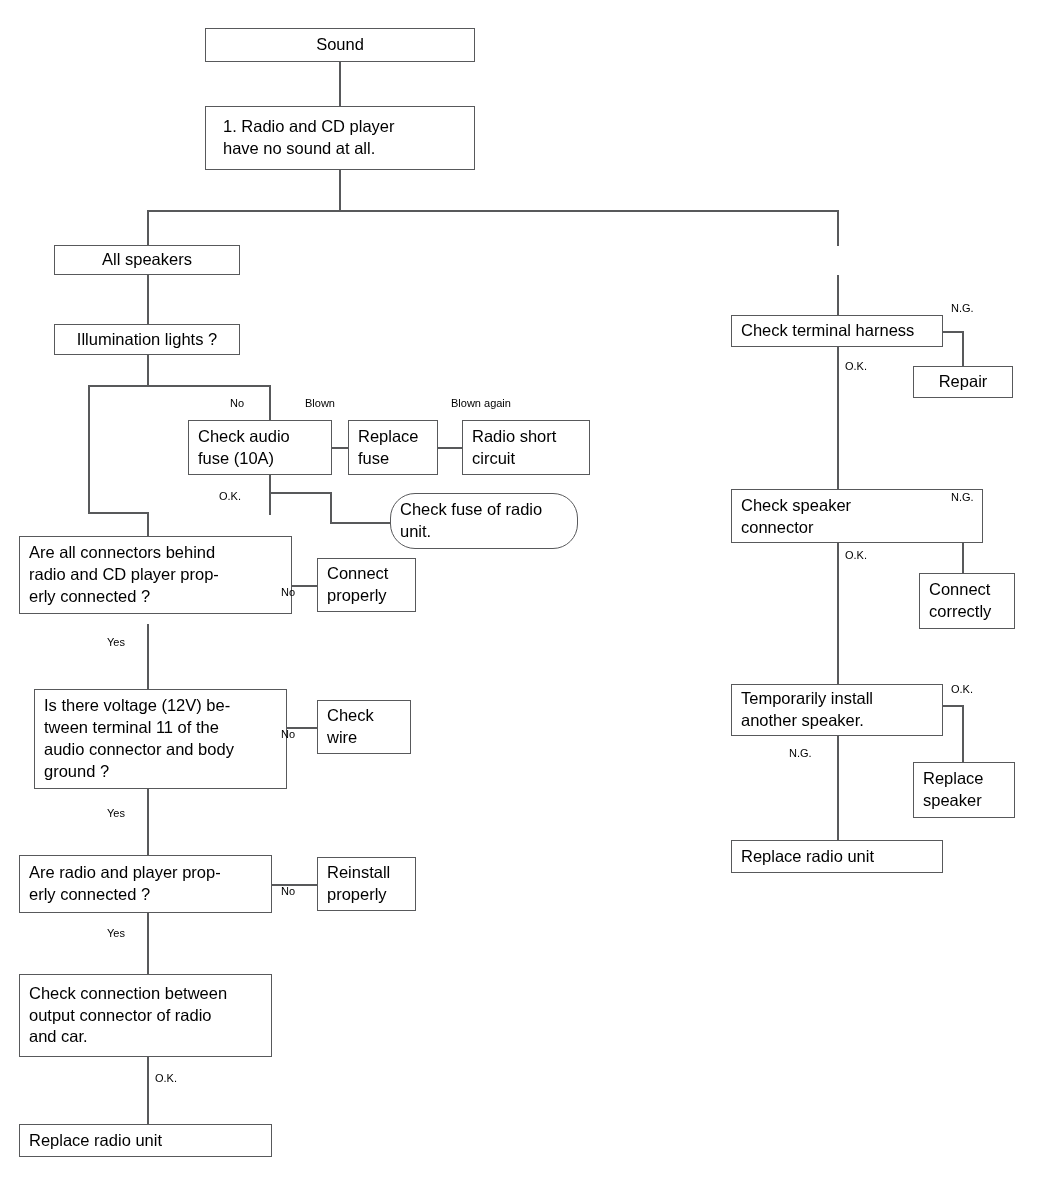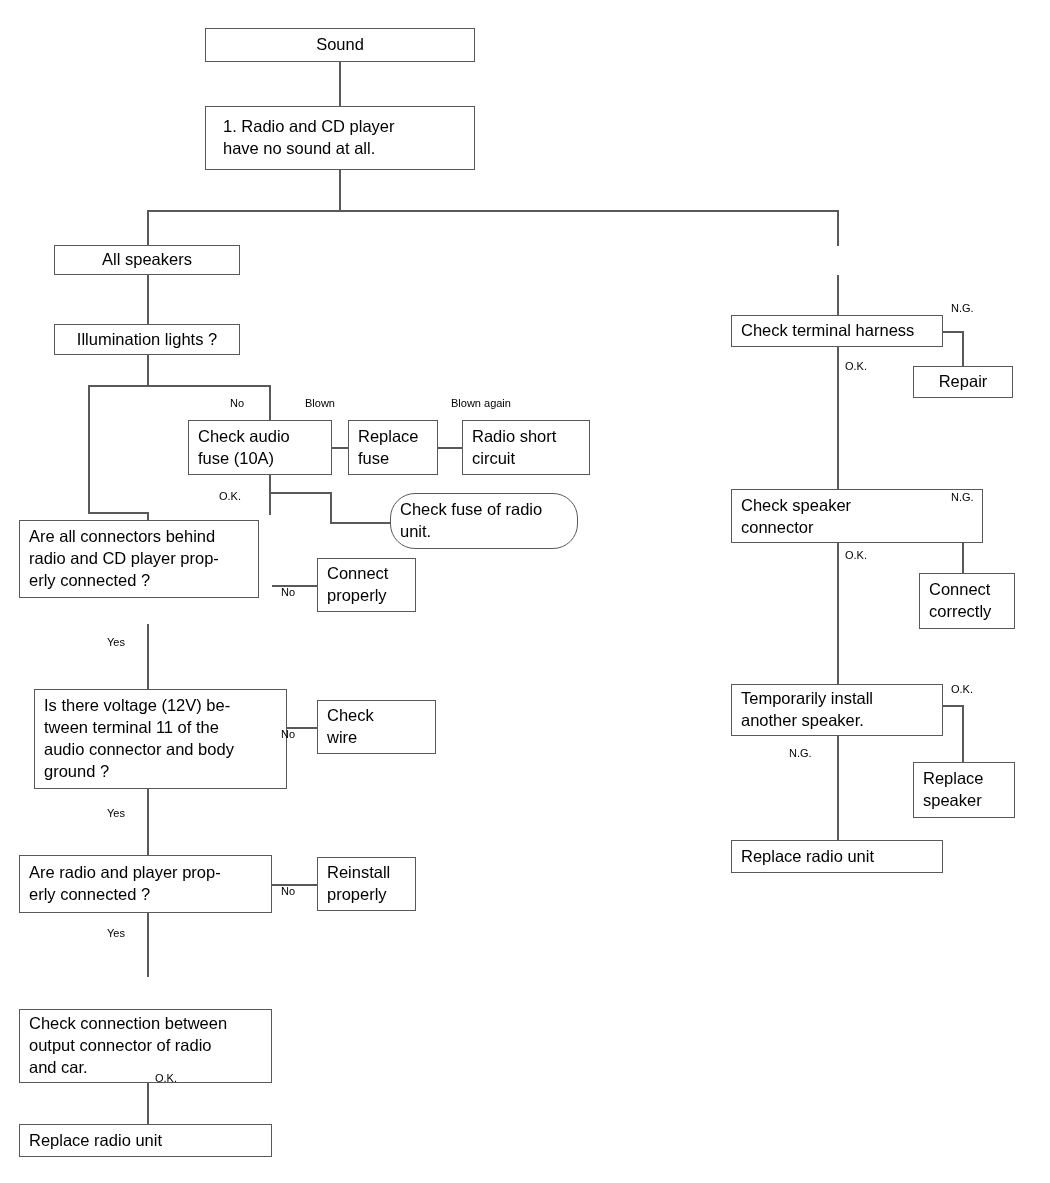--- a/index.html
+++ b/index.html
@@ -116,21 +116,21 @@
   <div class="line vline" style="left:330px; top:492px; height:31px;"></div>
   <div class="line hline" style="left:330px; top:522px; width:60px;"></div>
   <div class="lbl" style="left:219px; top:491px;">O.K.</div>
 
   <div class="box" style="left:390px; top:493px; width:188px; height:56px;border-radius:25px;">
     <span class="inner">Check fuse of radio
 unit.</span>
   </div>
 
   <div class="line vline" style="left:147px; top:512px; height:34px;"></div>
-  <div class="box" style="left:19px; top:520px; width:240px; height:78px;">
+  <div class="box" style="left:19px; top:536px; width:273px; height:78px;">
     <span class="inner">Are all connectors behind
 radio and CD player prop-
 erly connected ?</span>
   </div>
   <div class="line hline" style="left:272px; top:585px; width:45px;"></div>
   <div class="lbl" style="left:281px; top:587px;">No</div>
   <div class="box" style="left:317px; top:558px; width:99px; height:54px;">
     <span class="inner">Connect
 properly</span>
   </div>
@@ -139,21 +139,21 @@
   <div class="lbl" style="left:107px; top:637px;">Yes</div>
 
   <div class="box" style="left:34px; top:689px; width:253px; height:100px;">
     <span class="inner">Is there voltage (12V) be-
 tween terminal 11 of the
 audio connector and body
 ground ?</span>
   </div>
   <div class="line hline" style="left:272px; top:727px; width:45px;"></div>
   <div class="lbl" style="left:281px; top:729px;">No</div>
-  <div class="box" style="left:317px; top:700px; width:119px; height:54px;">
+  <div class="box" style="left:317px; top:700px; width:94px; height:54px;">
     <span class="inner">Check
 wire</span>
   </div>
 
   <div class="line vline" style="left:147px; top:789px; height:66px;"></div>
   <div class="lbl" style="left:107px; top:808px;">Yes</div>
 
   <div class="box" style="left:19px; top:855px; width:253px; height:58px;">
     <span class="inner">Are radio and player prop-
 erly connected ?</span>
@@ -161,21 +161,21 @@
   <div class="line hline" style="left:272px; top:884px; width:45px;"></div>
   <div class="lbl" style="left:281px; top:886px;">No</div>
   <div class="box" style="left:317px; top:857px; width:99px; height:54px;">
     <span class="inner">Reinstall
 properly</span>
   </div>
 
   <div class="line vline" style="left:147px; top:913px; height:64px;"></div>
   <div class="lbl" style="left:107px; top:928px;">Yes</div>
 
-  <div class="box" style="left:19px; top:1009px; width:253px; height:74px;">
+  <div class="box" style="left:19px; top:974px; width:253px; height:83px;">
     <span class="inner">Check connection between
 output connector of radio
 and car.</span>
   </div>
   <div class="line vline" style="left:147px; top:1056px; height:68px;"></div>
   <div class="lbl" style="left:155px; top:1073px;">O.K.</div>
 
   <div class="box" style="left:19px; top:1124px; width:253px; height:33px;">
     <span class="inner">Replace radio unit</span>
   </div>

